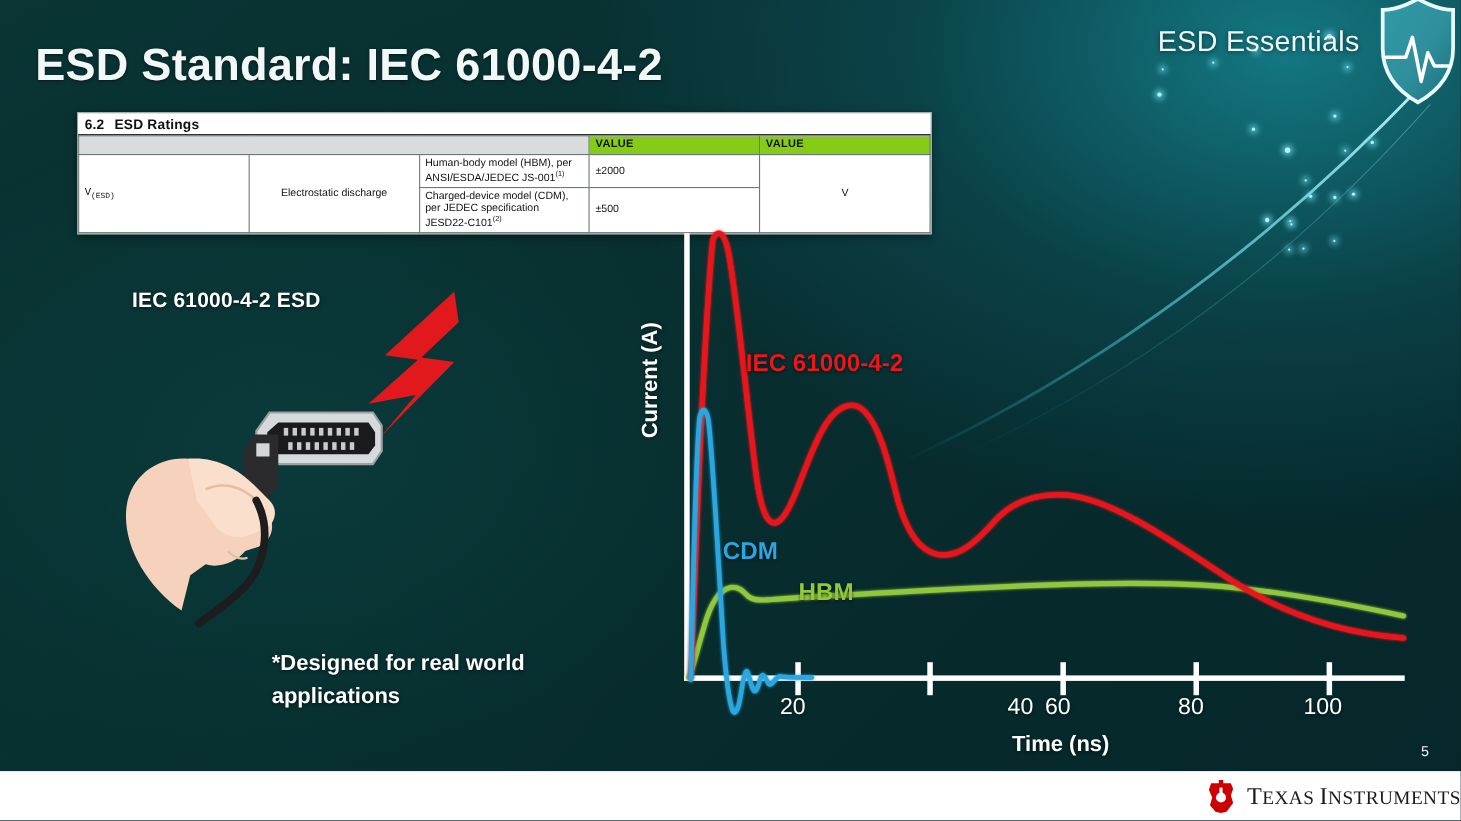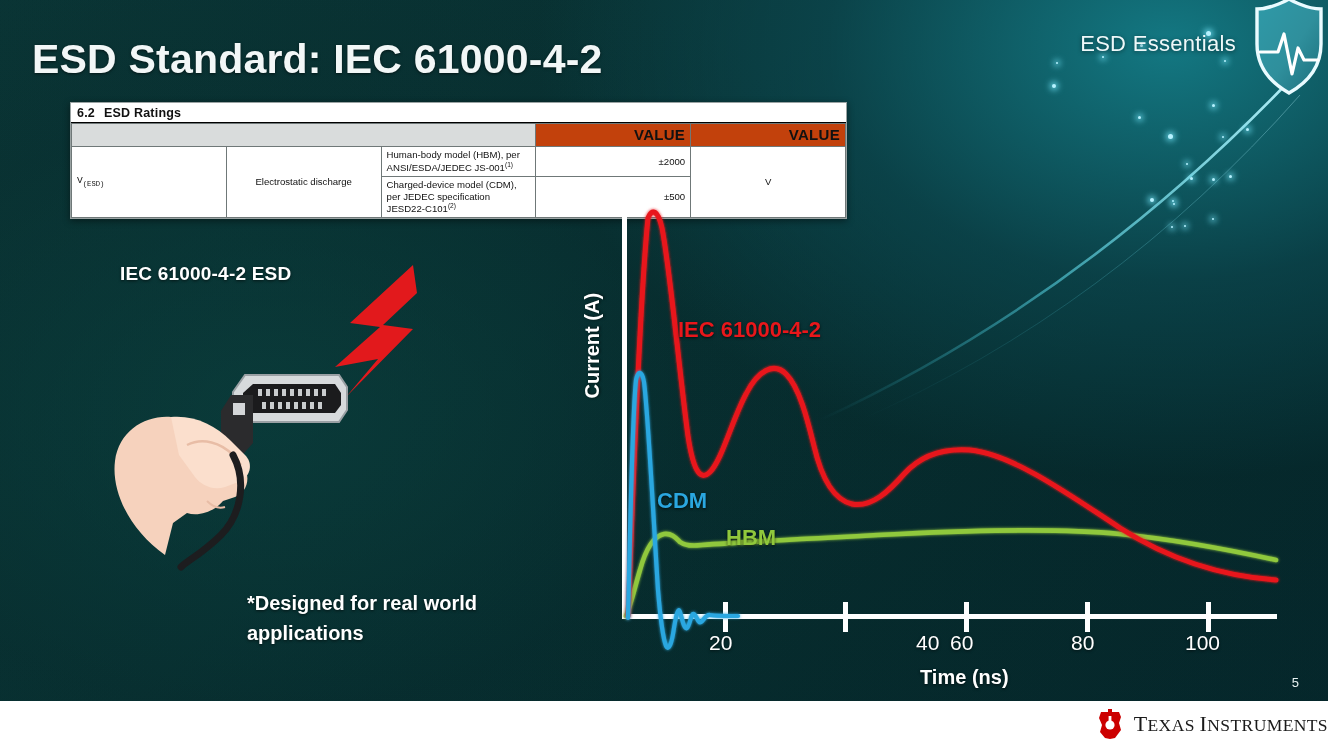--- a/index.html
+++ b/index.html
@@ -21,22 +21,22 @@
   .swoosh{position:absolute;left:0;top:0;width:1328px;height:420px;pointer-events:none;}
   .dot{position:absolute;border-radius:50%;background:#b6f2ff;box-shadow:0 0 6px 2px rgba(120,235,255,.85);}
   
   #page-title{
     position:absolute;left:32px;top:36px;
     font-size:41px;color:#f2f7f7;letter-spacing:.2px;
     font-weight:700;text-shadow:0 1px 3px rgba(0,0,0,.55);
     white-space:nowrap;
   }
   #brand{
-    position:absolute;right:92px;top:31px;
-    font-size:22px;color:#eef8f9;font-weight:400;
+    position:absolute;right:92px;top:22px;
+    font-size:26px;color:#eef8f9;font-weight:400;
     letter-spacing:.3px;text-shadow:0 1px 4px rgba(0,0,0,.5);
     white-space:nowrap;
   }
   #shield{position:absolute;right:-4px;top:-6px;width:86px;height:104px;}
   
   #ds-table{
     position:absolute;left:70px;top:102px;width:775px;
     background:#ffffff;
     border:1px solid #9aa3a3;
     box-shadow:0 2px 7px rgba(0,0,0,.45);
@@ -45,27 +45,27 @@
   #ds-title{
     padding:3px 6px 2px 6px;font-size:12.5px;color:#111;font-weight:bold;
     border-bottom:1.5px solid #000;letter-spacing:.2px;
   }
   #ds-title .sec{display:inline-block;min-width:27px;}
   table.specs{border-collapse:collapse;width:100%;table-layout:fixed;}
   table.specs td,table.specs th{
     border:1px solid #6f7878;font-size:9.6px;color:#111;
     padding:2px 5px;vertical-align:middle;line-height:1.22;
   }
-  table.specs th{background:#c2410c;font-size:15px;font-weight:bold;text-align:right;letter-spacing:.3px;}
+  table.specs th{background:#84cc16;font-size:10px;font-weight:bold;text-align:left;letter-spacing:.3px;}
   td.blank{background:#d9dcdc;}
   td.sym{width:42px;text-align:left;font-size:10px;font-family:Liberation Mono, monospace;}
   td.sym sub{font-size:7.2px;}
   td.param{width:152px;text-align:center;font-size:10.2px;}
   td.desc{text-align:left;}
-  td.val{width:78px;text-align:right;font-size:10px;}
+  td.val{width:78px;text-align:left;font-size:10px;}
   td.unit{width:76px;text-align:center;font-size:10.5px;}
   sup{font-size:6.6px;vertical-align:super;}
   
   #esd-caption{
     position:absolute;left:120px;top:263px;font-size:19px;font-weight:bold;
     color:#ffffff;text-shadow:0 1px 3px rgba(0,0,0,.6);letter-spacing:.2px;white-space:nowrap;
   }
   #note{
     position:absolute;left:247px;top:588px;font-size:20px;font-weight:bold;color:#fff;
     line-height:1.5;text-shadow:0 1px 3px rgba(0,0,0,.6);width:300px;

